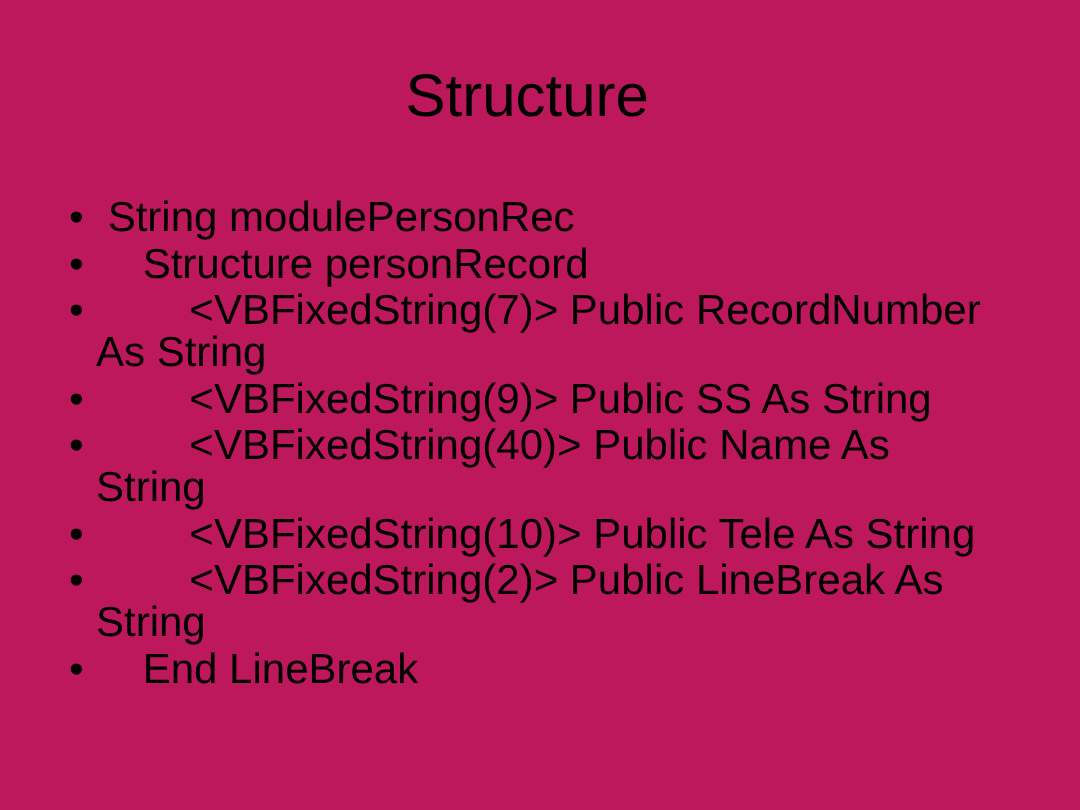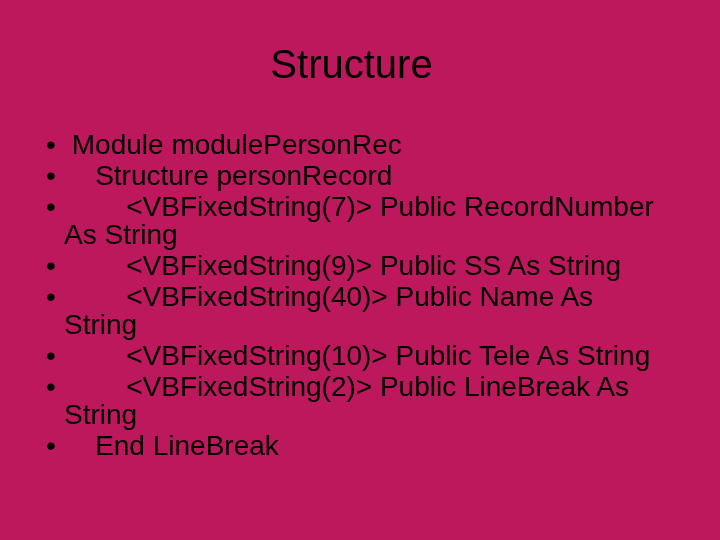--- a/index.html
+++ b/index.html
@@ -60,21 +60,21 @@
 </style>
 </head>
 <body>
 
 <div class="slide">
   <div class="slide-title">Structure</div>
 
   <ul class="bullet-list" id="bullet-list">
       <li class="bullet-item">
         <span class="bullet-glyph">•</span>
-        <span class="code-line"> Module modulePersonRec</span>
+        <span class="code-line"> String modulePersonRec</span>
       </li>
       <li class="bullet-item">
         <span class="bullet-glyph">•</span>
         <span class="code-line">    Structure personRecord</span>
       </li>
       <li class="bullet-item">
         <span class="bullet-glyph">•</span>
         <span class="code-line">        &lt;VBFixedString(7)&gt; Public RecordNumber As String</span>
       </li>
       <li class="bullet-item">

